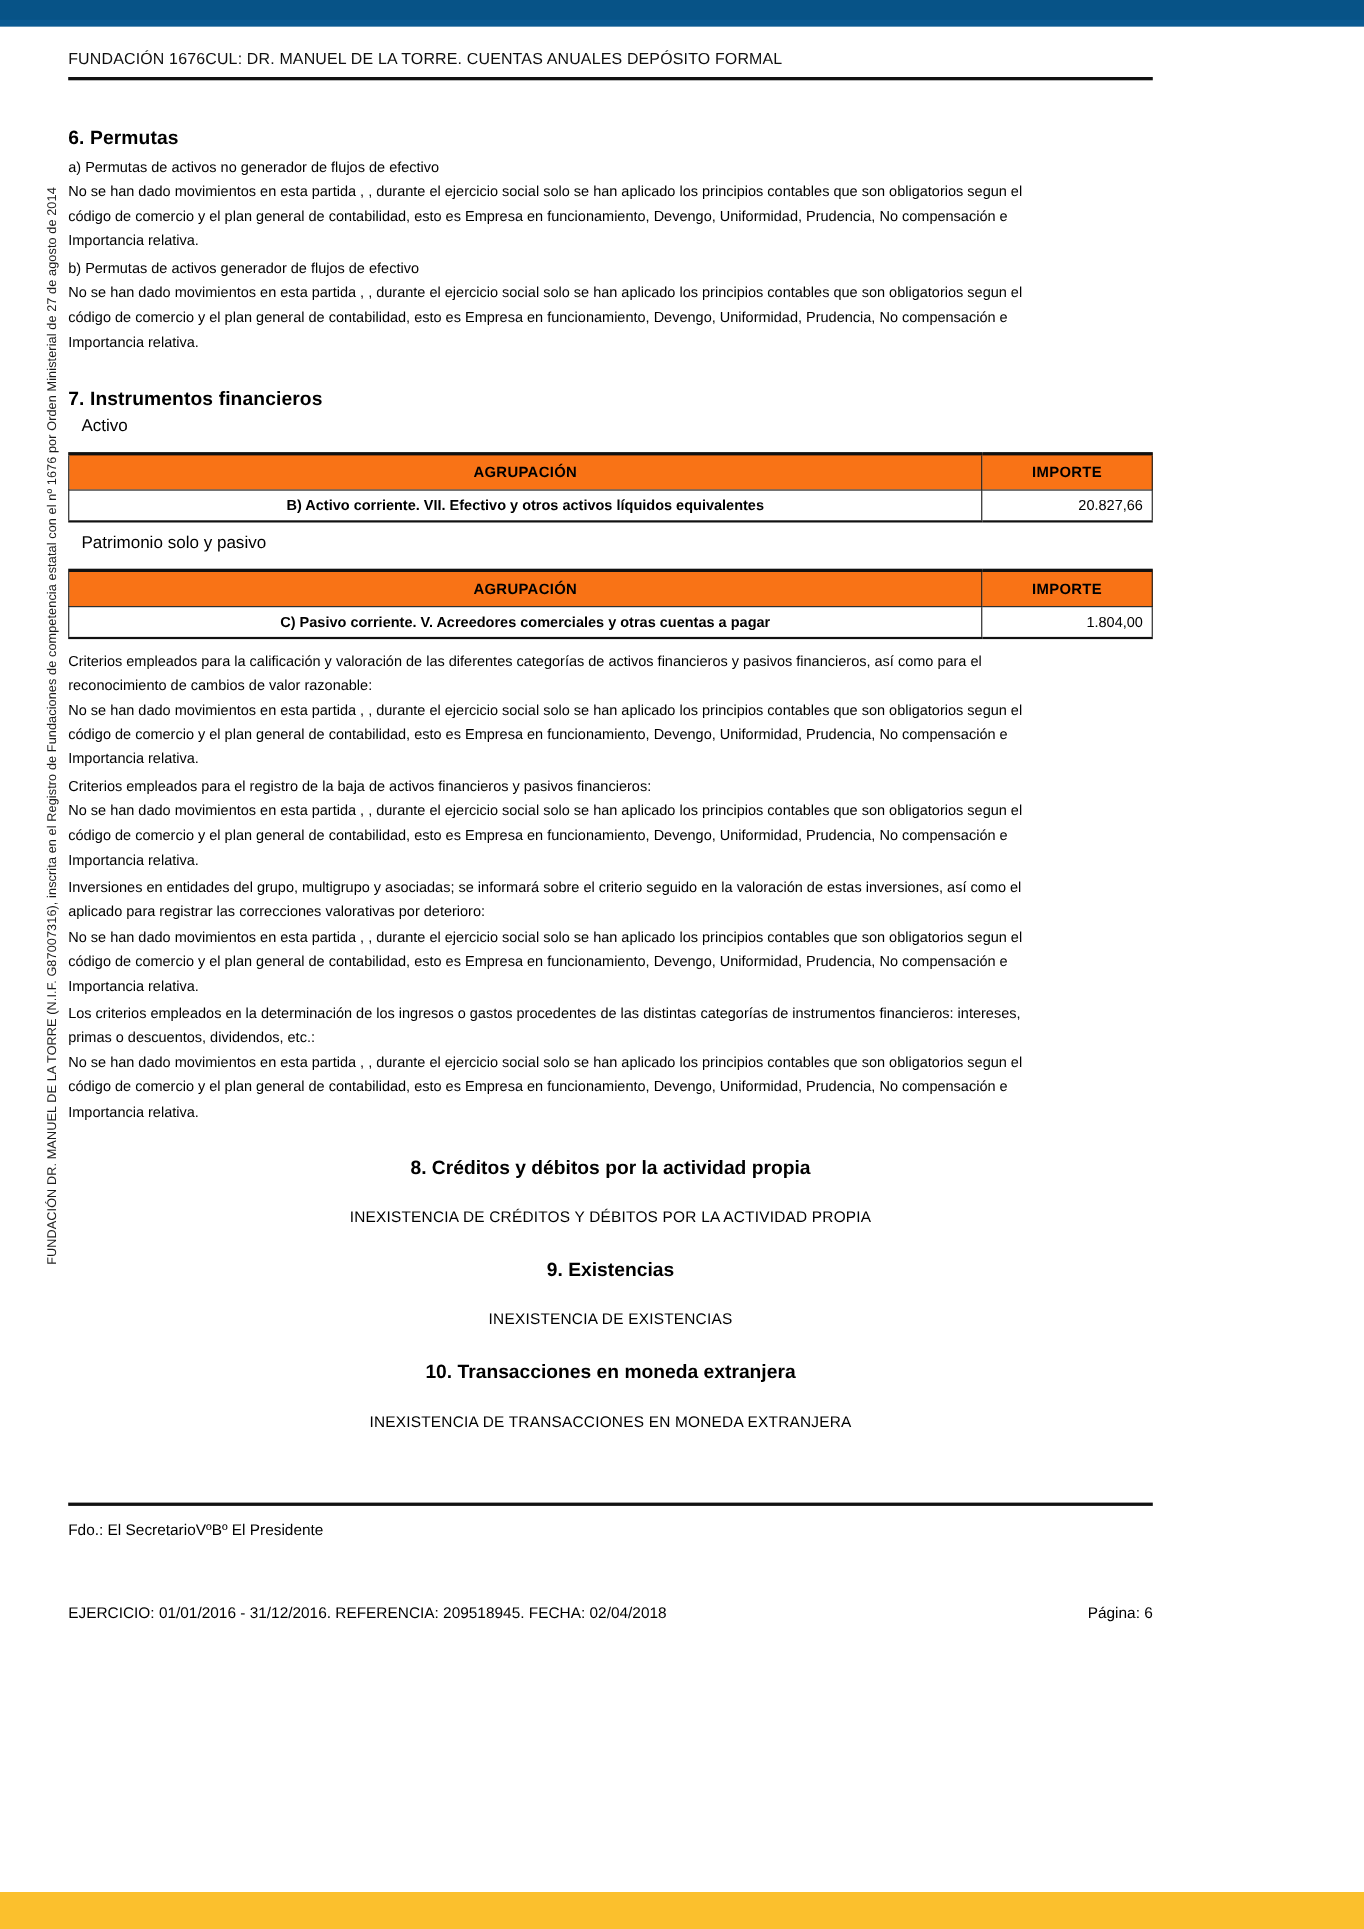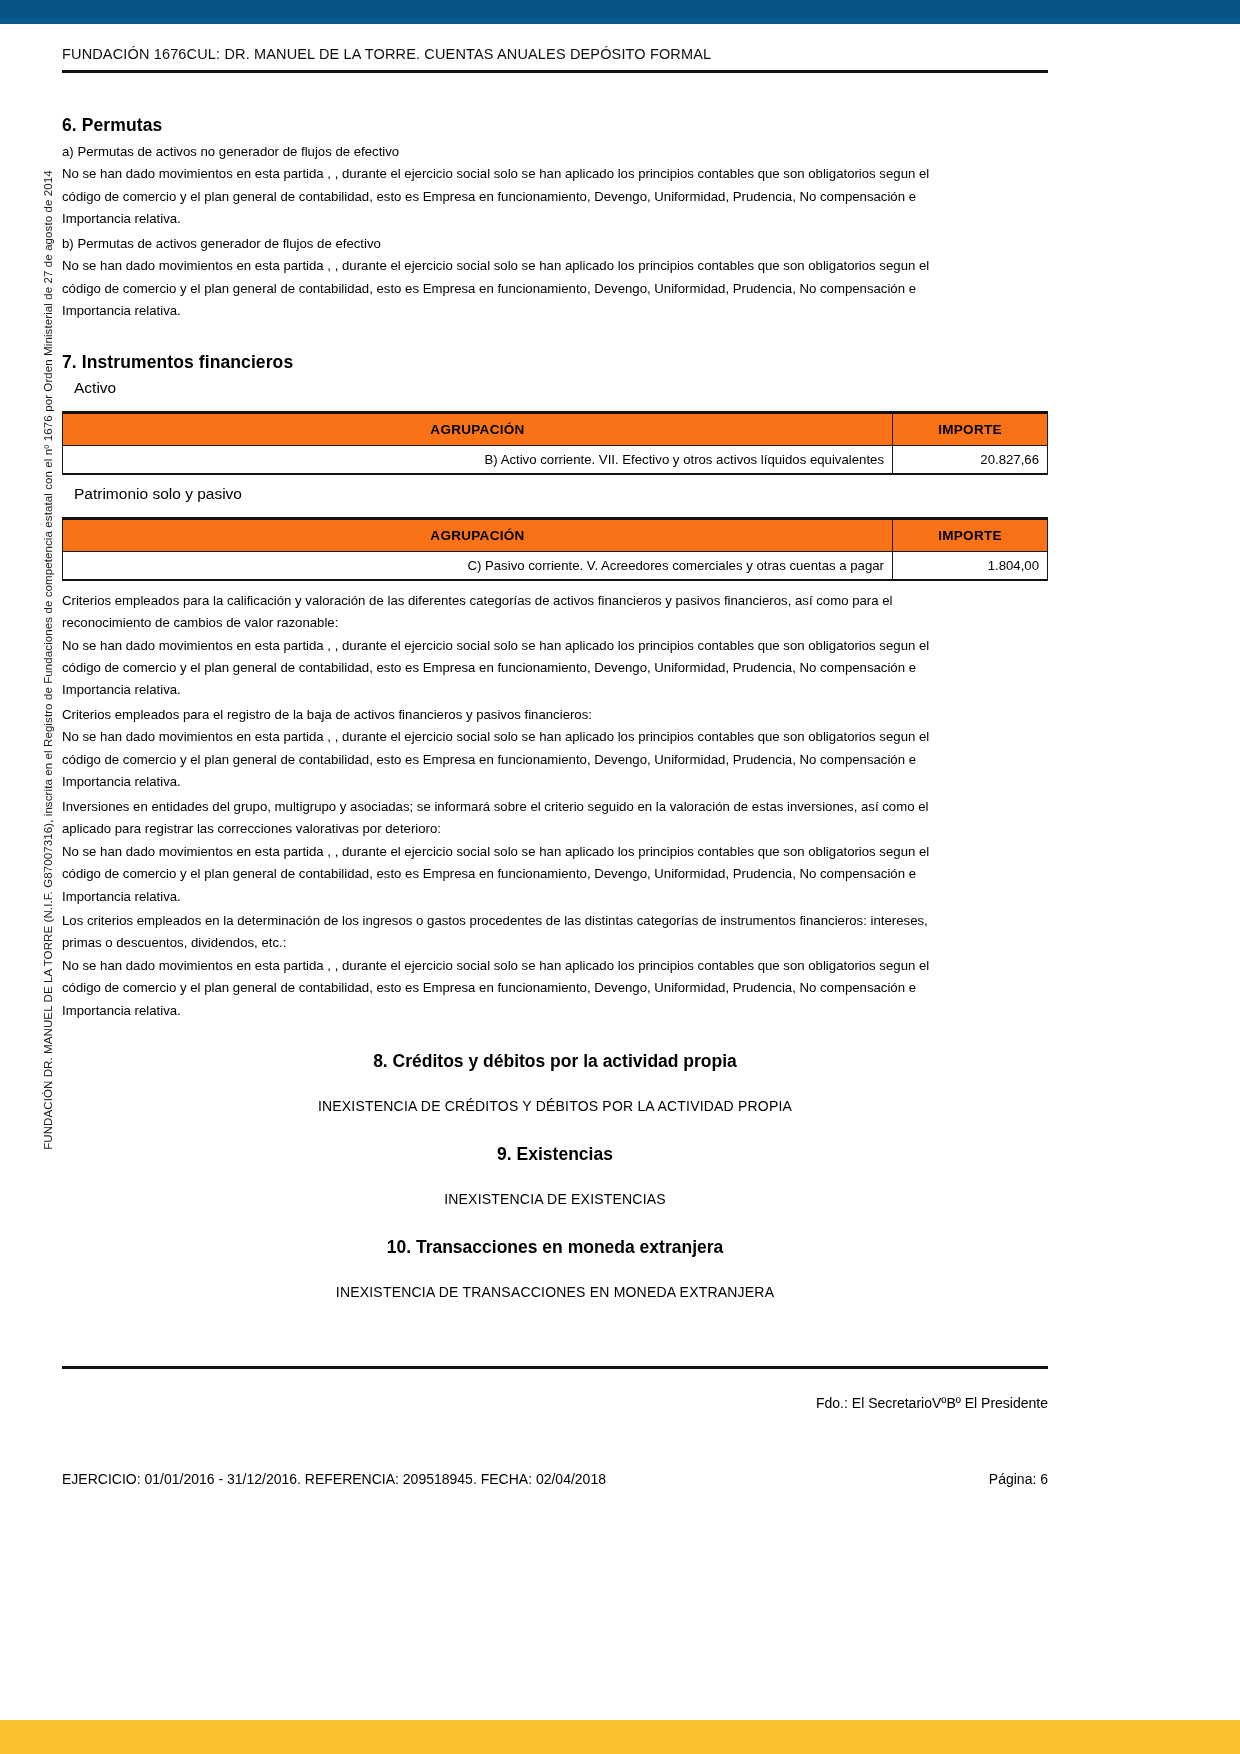--- a/index.html
+++ b/index.html
@@ -110,21 +110,21 @@
   }
   table.agr thead th {
     background: #f97316;
     font-weight: bold;
     text-align: center;
     font-size: 13.5px;
     letter-spacing: .3px;
     border-top: 3px solid #111;
     padding: 8px 8px;
   }
-  table.agr tbody td.lbl { text-align: right; }
+  table.agr tbody td.lbl { text-align: center; font-weight: bold; }
   table.agr tbody td.amt { text-align: right; }
   table.agr th.c-import, table.agr td.amt { width: 155px; }
   table.agr tbody td { border-bottom: 2px solid #111; }
 
   
   .big-sec { margin-top: 30px; text-align: center; }
   .big-sec h2 {
     font-size: 17.5px;
     font-weight: bold;
     margin: 0 0 26px 0;
@@ -136,23 +136,23 @@
   }
 
   
   .sign-rule {
     margin-top: 66px;
     border-top: 3px solid #111;
     width: 986px;
   }
   .sign-row {
     display: flex;
-    justify-content: flex-end;
+    justify-content: flex-start;
     font-size: 14px;
-    padding-top: 26px;
+    padding-top: 13px;
   }
   .foot-row {
     display: flex;
     justify-content: space-between;
     font-size: 14px;
     padding-top: 60px;
   }
 </style>
 </head>
 <body>

